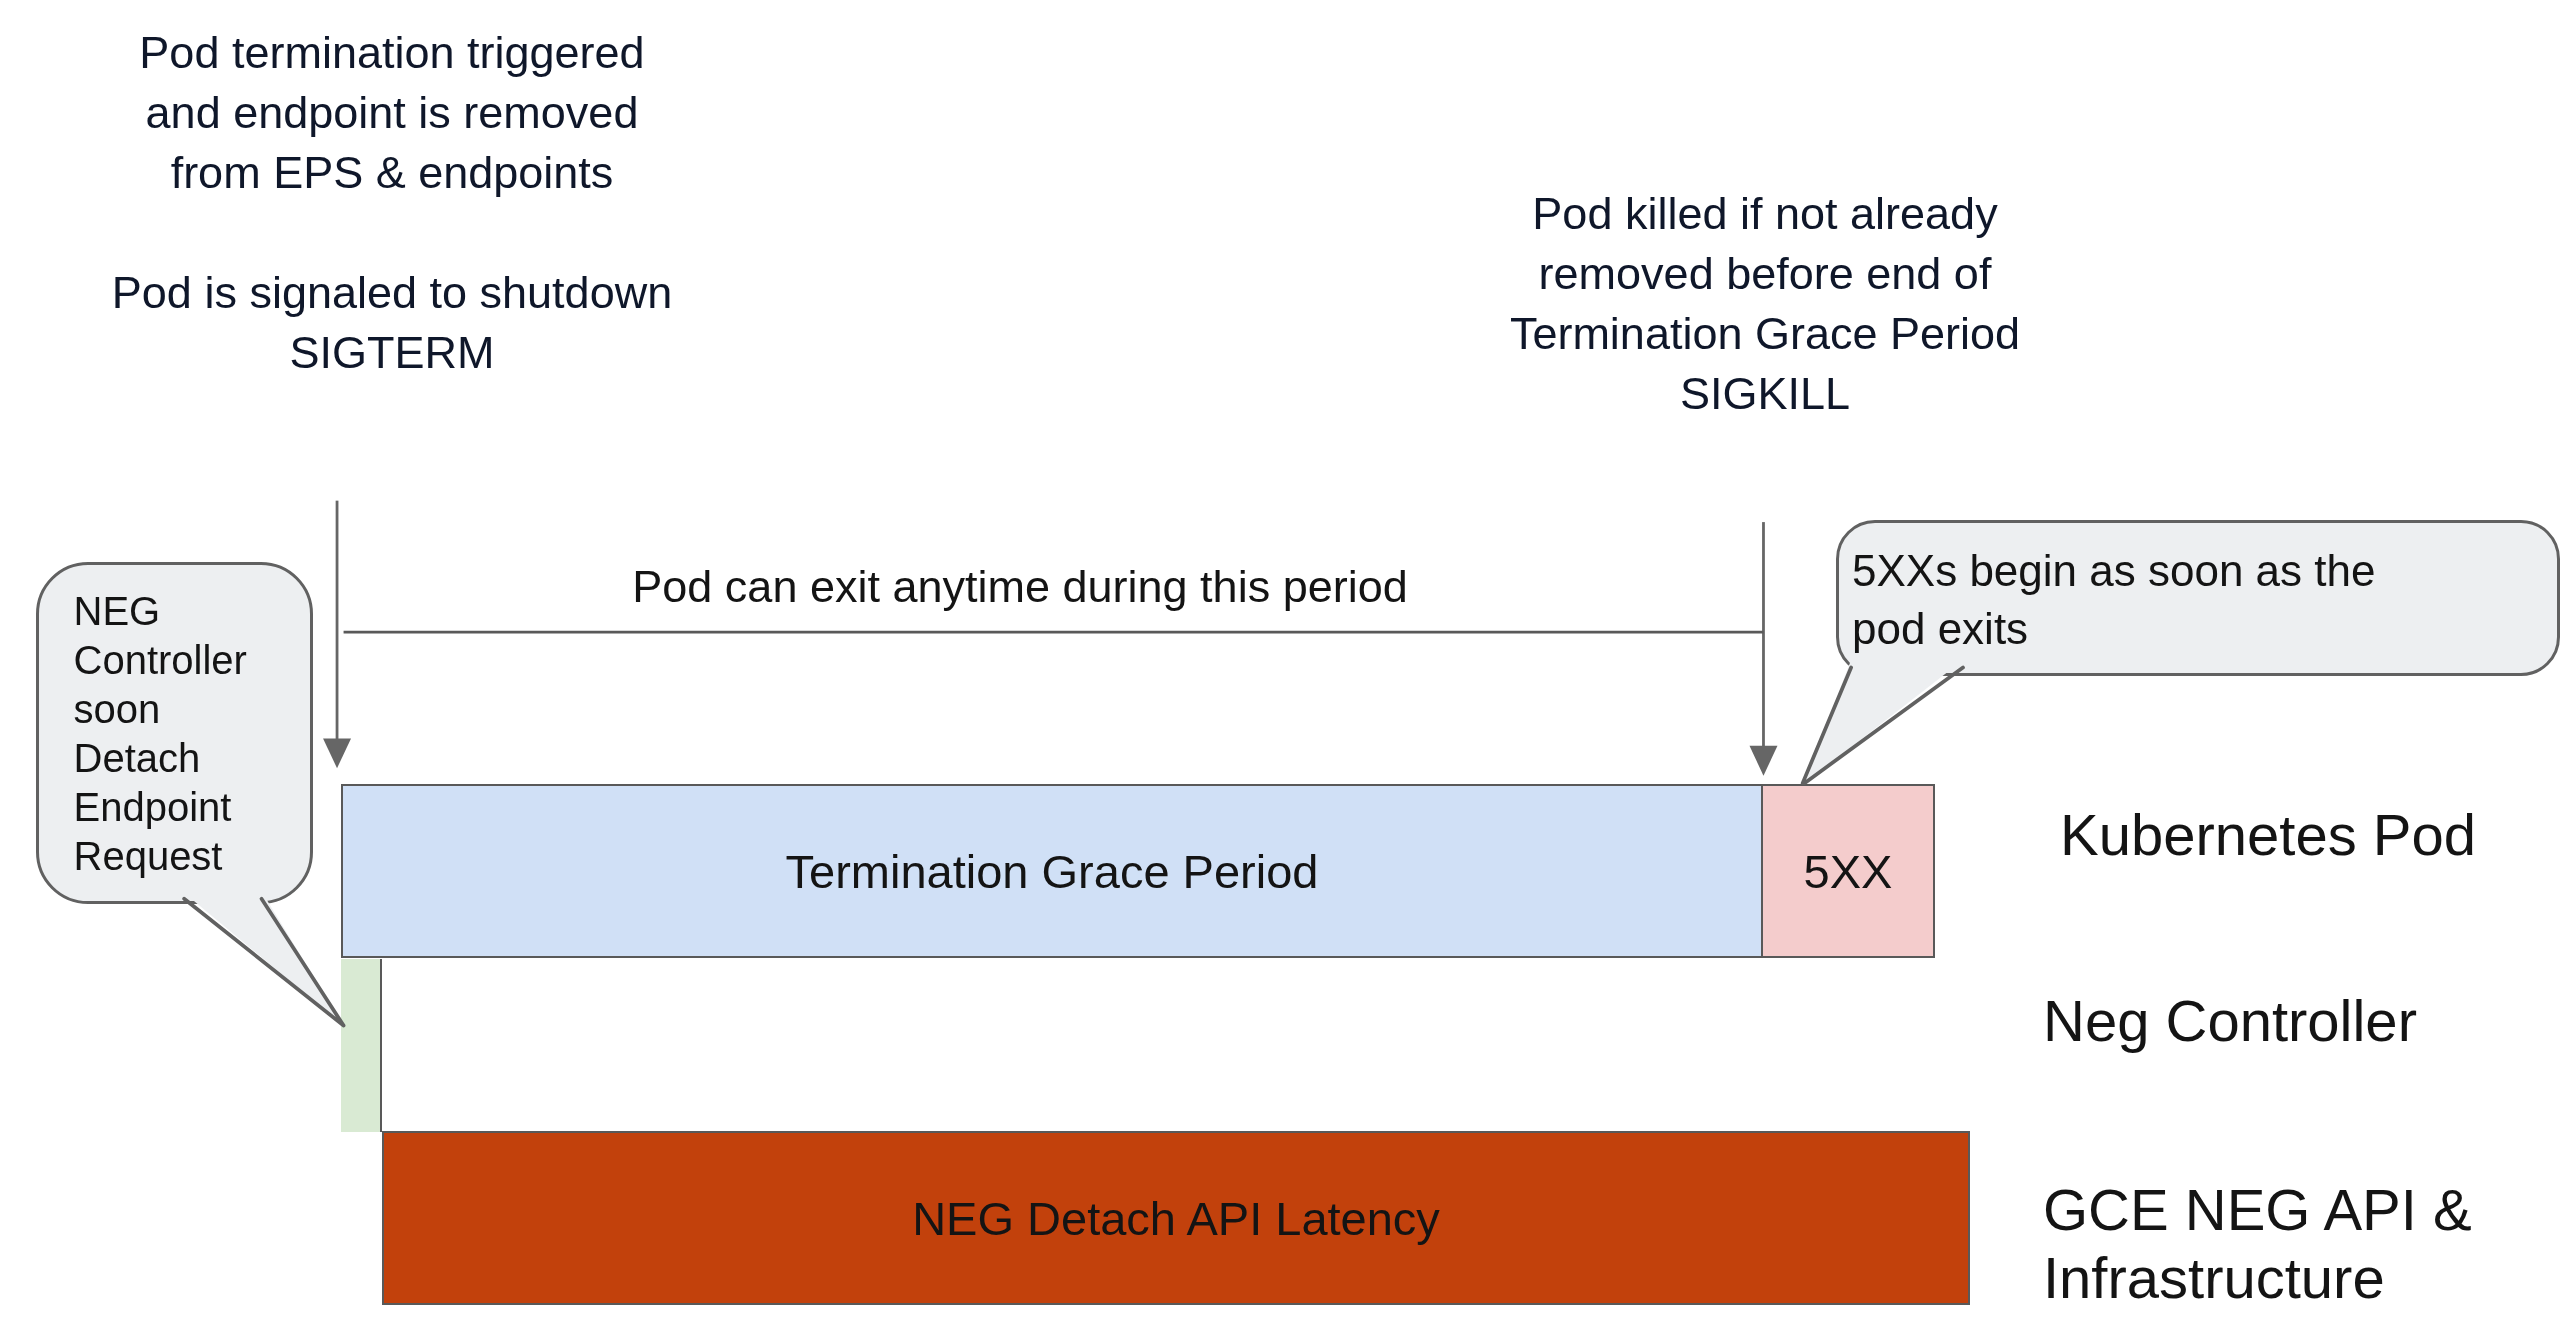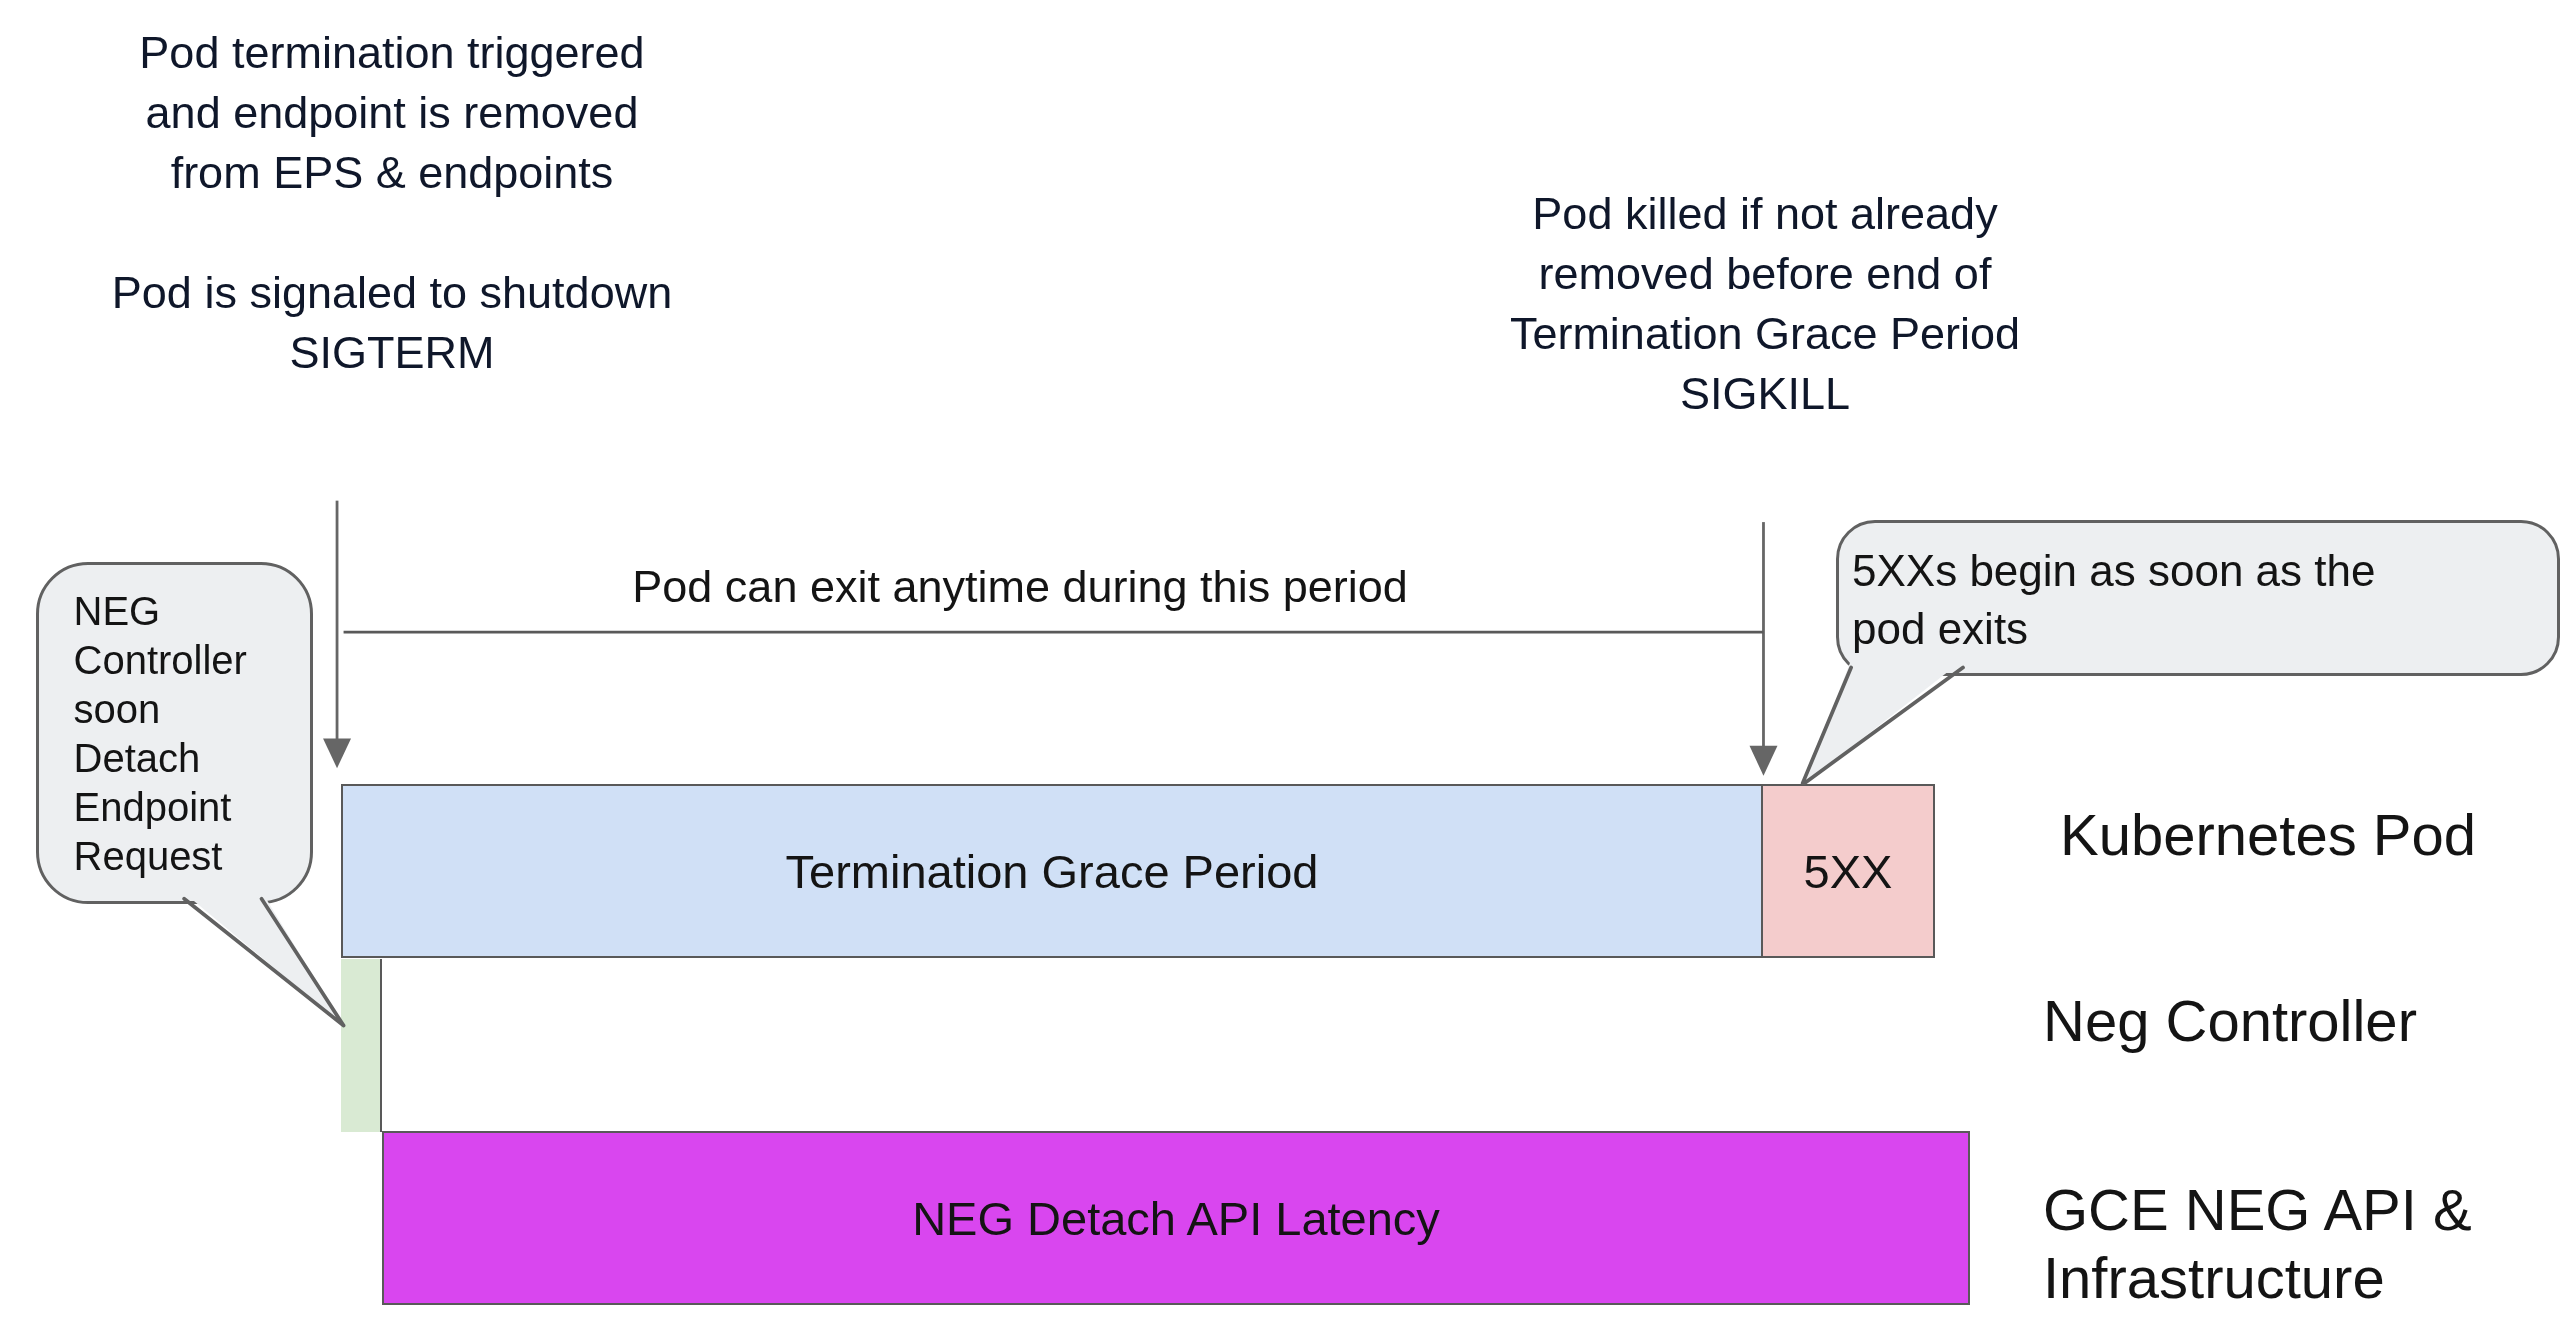--- a/index.html
+++ b/index.html
@@ -102,21 +102,21 @@
   <div class="bar" id="bar-termination-grace" style="left: 341px; top: 784px; width: 1422px; height: 174px; background-color: rgb(208, 224, 246);">
     <span>Termination Grace Period</span>
   </div>
 
   <div class="bar" id="bar-5xx" style="left: 1761px; top: 784px; width: 174px; height: 174px; background-color: rgb(244, 204, 204);">
     <span>5XX</span>
   </div>
 
   <div class="bar" id="bar-neg-detach-marker" style="left: 341px; top: 959px; width: 41px; height: 173px; background-color: rgb(217, 234, 211);"></div>
 
-  <div class="bar" id="bar-neg-detach-latency" style="left: 382px; top: 1131px; width: 1588px; height: 174px; background-color: #d946ef;">
+  <div class="bar" id="bar-neg-detach-latency" style="left: 382px; top: 1131px; width: 1588px; height: 174px; background-color: #c2410c;">
     <span>NEG Detach API Latency</span>
   </div>
 
   <div class="lane-label" style="left:2043px; top:801px;margin-left:17px;">Kubernetes Pod</div>
 
   <div class="lane-label" style="left:2043px; top:987px;">Neg Controller</div>
 
   <div class="lane-label" style="left:2043px; top:1176px;">
     <div>GCE NEG API &amp;</div>
     <div>Infrastructure</div>

